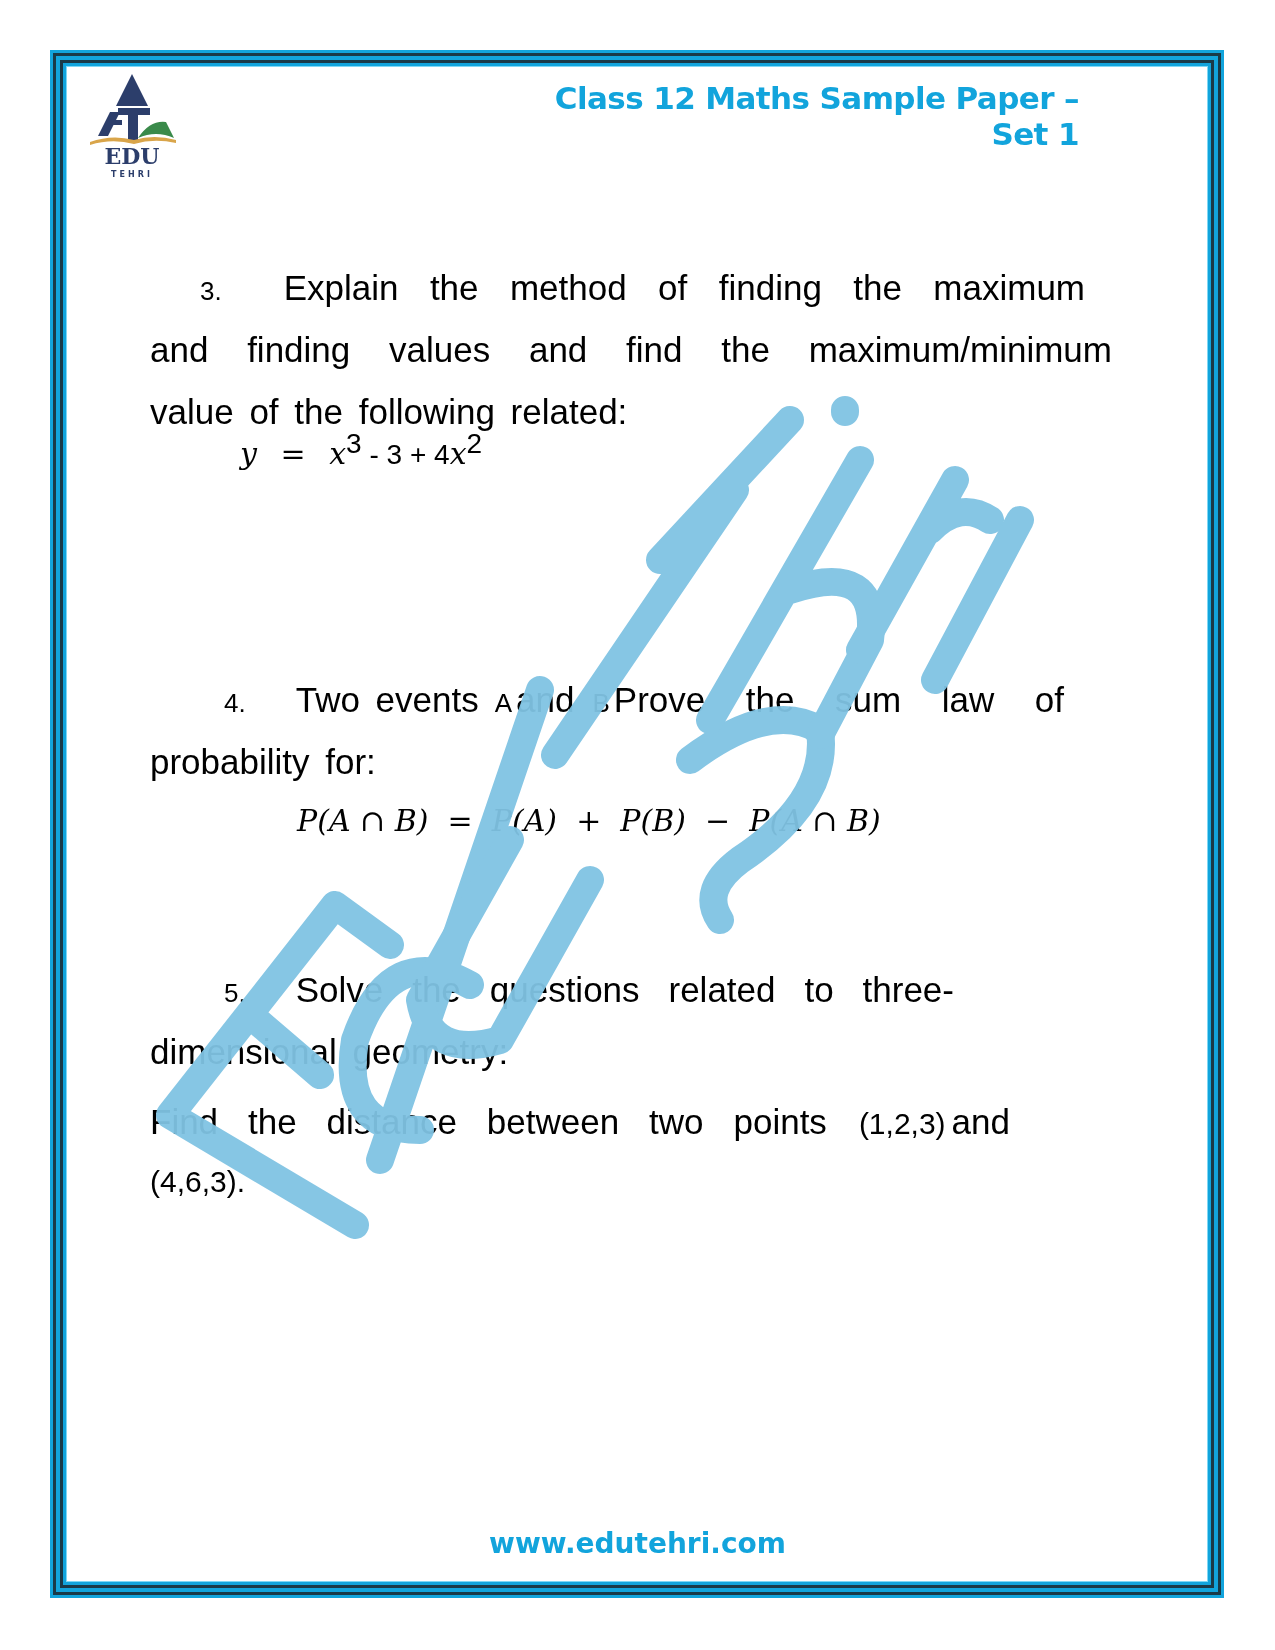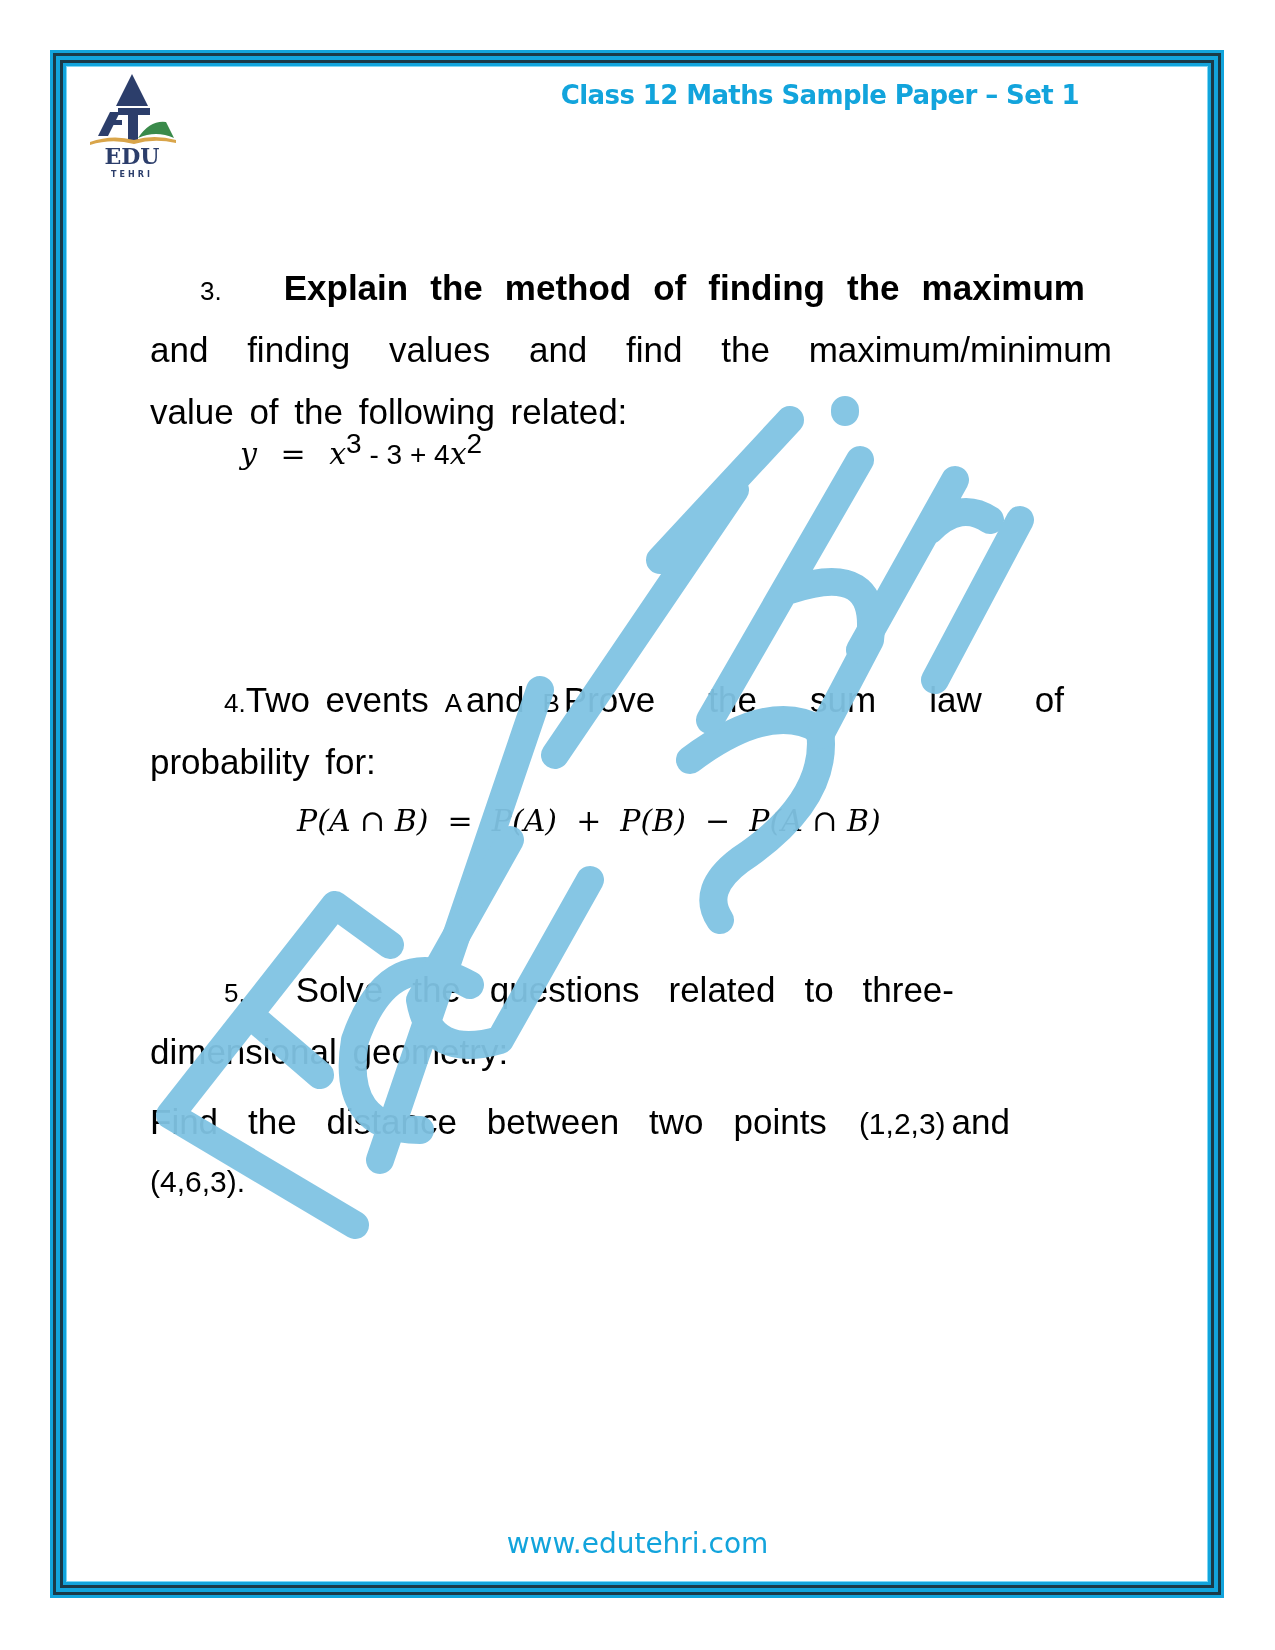--- a/index.html
+++ b/index.html
@@ -14,35 +14,35 @@
     .frame-line2 { position: absolute; left: 60px; top: 60px; width: 1154px; height: 1528px; box-sizing: border-box;
       border: 3px solid #1a3a48; }
     .frame-inner { position: absolute; left: 63px; top: 63px; width: 1148px; height: 1522px; box-sizing: border-box;
       border: 3px solid #12a4dc; }
     .frame-edge { position: absolute; left: 66px; top: 66px; width: 1142px; height: 1516px; box-sizing: border-box;
       border: 1px solid #7fd8f5; }
 
     .logo { position: absolute; left: 84px; top: 72px; width: 96px; height: 110px; }
 
     .header-title { position: absolute; left: 519px; top: 80px; width: 560px; text-align: right;
-      color: #12a4dc; font-weight: bold; font-size: 26px; font-family: "DejaVu Sans", sans-serif; letter-spacing: -0.6px; }
+      color: #12a4dc; font-weight: bold; font-size: 31px; font-family: "DejaVu Sans", sans-serif; letter-spacing: -0.6px; }
 
     .watermark { position: absolute; left: 0; top: 0; width: 1275px; height: 1650px; pointer-events: none; }
 
     .q { position: absolute; left: 150px; width: 960px; color: #000; font-size: 35px; }
     .line { position: absolute; white-space: nowrap; }
     .qnum { font-size: 26px; }
     .just { display: flex; justify-content: space-between; }
     .math { font-family: "DejaVu Serif", serif; font-style: italic; font-size: 30px; }
     .math .up { font-style: normal; font-family: "Liberation Sans", sans-serif; font-size: 28px; }
     .math sup { font-size: 20px; vertical-align: super; line-height: 0; }
     .small { font-size: 26px; }
 
     .footer-url { position: absolute; left: 0; width: 1275px; top: 1527px; text-align: center;
-      color: #12a4dc; font-weight: normal; font-size: 28px; font-family: "DejaVu Sans", sans-serif; }
+      color: #12a4dc; font-weight: bold; font-size: 28px; font-family: "DejaVu Sans", sans-serif; }
   </style>
 </head>
 <body>
 
 <div class="frame-outer"></div>
 <div class="frame-line1"></div>
 <div class="frame-band"></div>
 <div class="frame-line2"></div>
 <div class="frame-inner"></div>
 <div class="frame-edge"></div>
@@ -59,35 +59,35 @@
     <text x="48" y="92" text-anchor="middle" font-family="DejaVu Serif, serif" font-weight="bold" font-size="22" fill="#2c3e6b">EDU</text>
     <text x="48" y="105" text-anchor="middle" font-family="DejaVu Sans, sans-serif" font-weight="bold" font-size="8" letter-spacing="3" fill="#2c3e6b">TEHRI</text>
   </svg>
 </div>
 
 <div class="header-title">Class 12 Maths Sample Paper – Set 1</div>
 
 <div>
   <div class="line q just" style="top:268px; left:200px; width:885px;">
     <span class="qnum" style="padding-top:8px;">3.</span>
-    <span style="margin-left:62px; flex:1; word-spacing:6px; text-align:justify; text-align-last:justify;font-weight:bold;">Explain the method of finding the maximum</span>
+    <span style="margin-left:62px; flex:1; word-spacing:6px; text-align:justify; text-align-last:justify;">Explain the method of finding the maximum</span>
   </div>
   <div class="line q" style="top:330px; width:962px; text-align:justify; text-align-last:justify; word-spacing:6px;">and finding values and find the maximum/minimum</div>
   <div class="line q" style="top:392px; word-spacing:6px;">value of the following related:</div>
   <div class="line math" style="top:436px; left:240px;">
     <span>y</span>
     <span style="font-style:normal; margin:0 14px;">=</span>
     <span>x</span><sup class="up">3</sup><span class="up"> - 3 + 4</span><span>x</span><sup class="up">2</sup>
   </div>
 </div>
 
 <div>
   <div class="line q" style="top:680px; left:224px; width:840px; display:flex; align-items:baseline;">
     <span class="qnum">4.</span>
-    <span style="word-spacing:6px;">Two events</span>
+    <span style="margin-left:50px; word-spacing:6px;">Two events</span>
     <span class="small" style="margin-left:16px;">A</span>
     <span style="margin-left:4px;">and</span>
     <span class="small" style="margin-left:18px;">B</span>
     <span style="margin-left:4px; flex:1; text-align:justify; text-align-last:justify; word-spacing:6px;">Prove the sum law of</span>
   </div>
   <div class="line q" style="top:742px; word-spacing:6px;">probability for:</div>
   <div class="line math" style="top:803px; left:297px; white-space:pre;">P(A ∩ B)  =  P(A)  +  P(B)  −  P(A ∩ B)</div>
 </div>
 
 <div>

